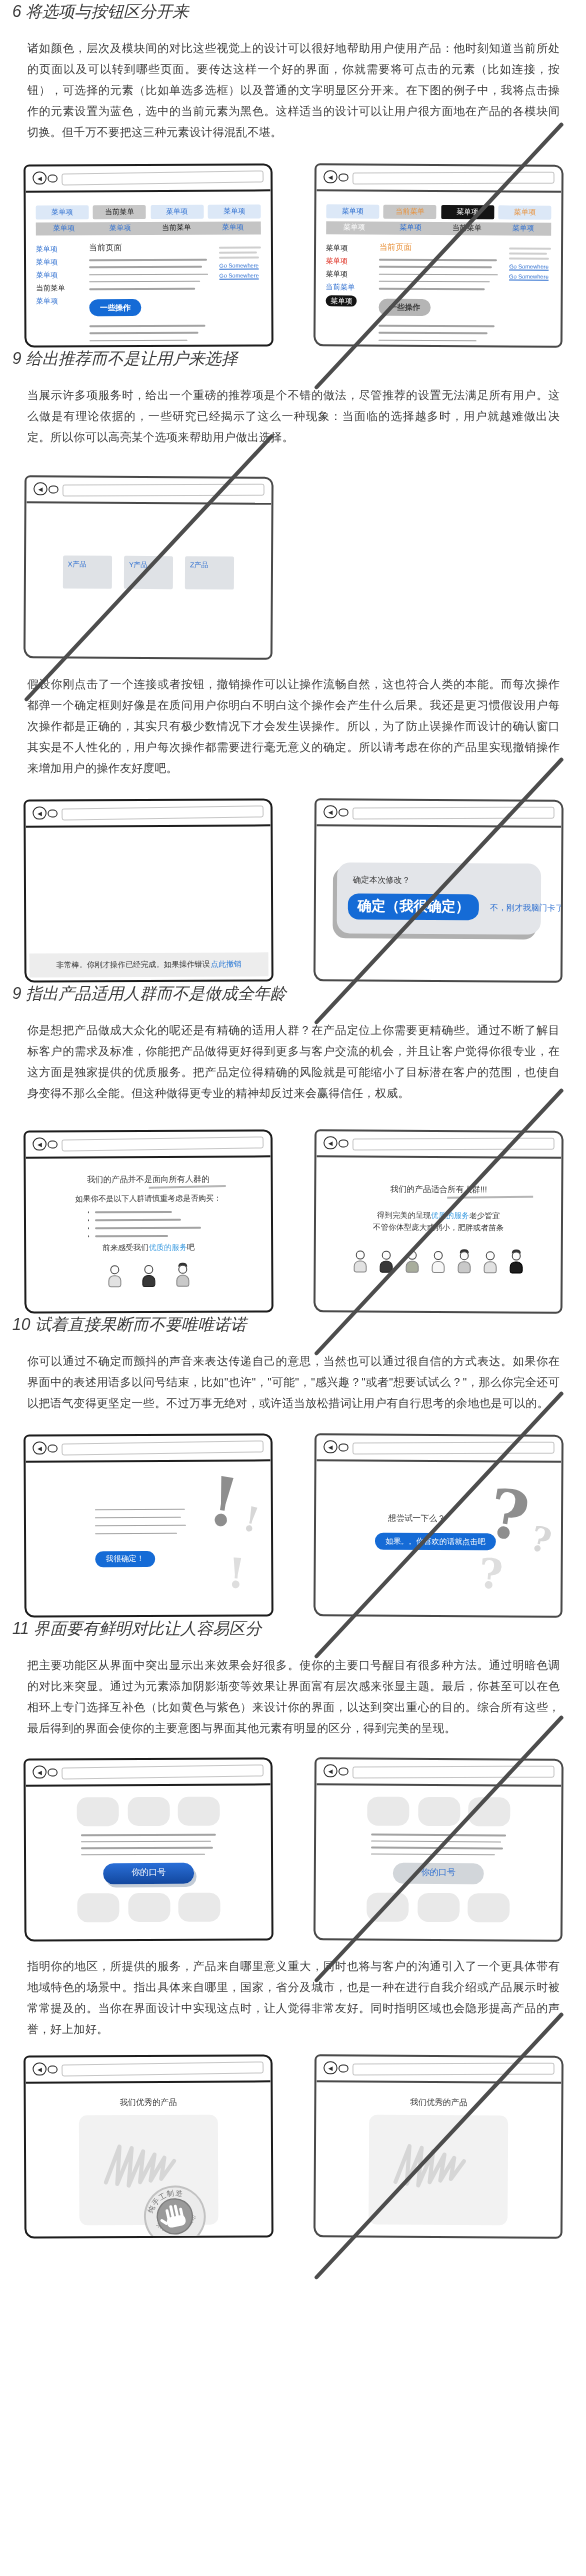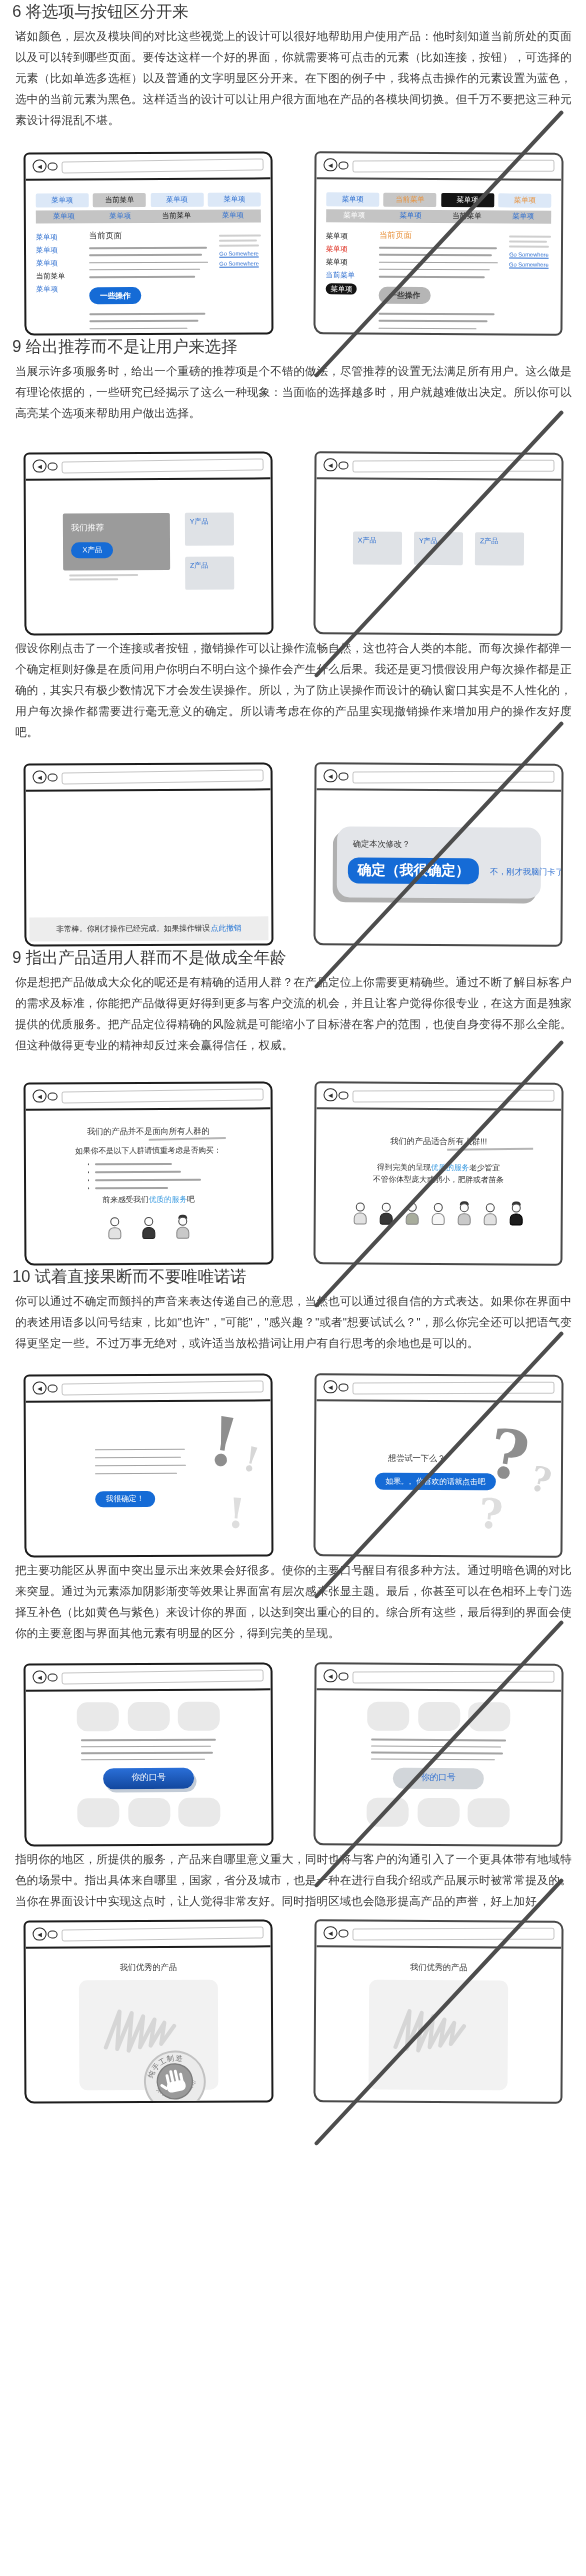--- a/index.html
+++ b/index.html
@@ -1,20 +1,20 @@
 <!DOCTYPE html>
 <html style="font-size:13px"><head>
 <meta charset="utf-8">
 <style>
   html,body{margin:0;padding:0;background:#fff;}
   body{width:587px;height:2576px;overflow:hidden;position:relative;
        font-family:"Liberation Sans","DejaVu Sans",sans-serif;color:#333;}
   .page{padding:0 12.2px;}
-  h2.sec-title{font-size:16.3px;font-weight:400;color:#3a3a3a;line-height:23px;margin:0;}
-  p.sec-body{font-size:11.4px;line-height:21px;margin:3px;color:#383838;letter-spacing:0.2px;text-align:justify;}
+  h2.sec-title{font-size:16.3px;font-weight:400;color:#3a3a3a;line-height:23px;margin:0;font-style:italic;}
+  p.sec-body{font-size:11.4px;line-height:21px;margin:15px;color:#383838;letter-spacing:0.2px;text-align:justify;}
   .mt40{margin-top:33px}.mt36{margin-top:29px}.mt41{margin-top:33px}.mt37{margin-top:30px}
   .mt52{margin-top:42px}.mt54{margin-top:44px}.mt44{margin-top:36px}
   .bmt24{margin-top:19.6px}.bmt17{margin-top:14px}.bmt14{margin-top:11.4px}.bmt20{margin-top:16.3px}
   .bmt19{margin-top:15.5px}.bmt15{margin-top:12.2px}
   .fig-row{display:flex;gap:41px;margin-left:12.2px;position:relative;}
   .fmt26{margin-top:21px}.fmt34{margin-top:28px}.fmt25{margin-top:20.4px}.fmt32{margin-top:26px}
   .fmt24{margin-top:19.6px}.fmt23{margin-top:19px}.fmt10{margin-top:8.2px}
   .sketch{position:relative;width:249px;}
   .frame{position:relative;width:249px;height:183px;border:2.4px solid #1d1d1d;
          border-radius:5.7px 9px 6.5px 9.8px;background:#fff;box-sizing:border-box;overflow:hidden;
@@ -227,45 +227,20 @@
           </div>
         </div>
       </div>
       <div class="cross"></div>
     </div>
   </div>
 
   <h2 class="sec-title mt36">9 给出推荐而不是让用户来选择</h2>
   <p class="sec-body bmt17">当展示许多项服务时，给出一个重磅的推荐项是个不错的做法，尽管推荐的设置无法满足所有用户。这么做是有理论依据的，一些研究已经揭示了这么一种现象：当面临的选择越多时，用户就越难做出决定。所以你可以高亮某个选项来帮助用户做出选择。</p>
   <div class="fig-row fmt34">
-    <div class="sketch good">
-      <div class="frame">
-        <div class="chrome">
-          <span class="back-icon">◀</span>
-          <span class="fwd-icon"></span>
-          <div class="urlbar"></div>
-        </div>
-        <div class="s7-wrap">
-          <div>
-            <div class="s7-promo">
-              <div class="s7-promo-label">我们推荐</div>
-              <span class="btn-pill">X产品</span>
-            </div>
-            <div class="s7-scrib">
-              <i class="hl lt" style="width:69px"></i>
-              <i class="hl lt" style="width:49px"></i>
-            </div>
-          </div>
-          <div class="s7-col">
-            <div class="s7-box">Y产品</div>
-            <div class="s7-box">Z产品</div>
-          </div>
-        </div>
-      </div>
-    </div>
     <div class="sketch bad">
       <div class="frame">
         <div class="chrome">
           <span class="back-icon">◀</span>
           <span class="fwd-icon"></span>
           <div class="urlbar"></div>
         </div>
         <div class="s7-row">
           <div class="s7-box">X产品</div>
           <div class="s7-box">Y产品</div>
@@ -449,20 +424,21 @@
           <span class="btn-pill">如果。。你喜欢的话就点击吧</span>
         </div>
         <span class="mark big" style="left:173px;top:45px">?</span>
         <span class="mark mid" style="left:215px;top:86px">?</span>
         <span class="mark low" style="left:163px;top:118px">?</span>
       </div>
       <div class="cross"></div>
     </div>
   </div>
 
+  <h2 class="sec-title mt54">11 界面要有鲜明对比让人容易区分</h2>
   <p class="sec-body bmt17">把主要功能区从界面中突出显示出来效果会好很多。使你的主要口号醒目有很多种方法。通过明暗色调的对比来突显。通过为元素添加阴影渐变等效果让界面富有层次感来张显主题。最后，你甚至可以在色相环上专门选择互补色（比如黄色与紫色）来设计你的界面，以达到突出重心的目的。综合所有这些，最后得到的界面会使你的主要意图与界面其他元素有明显的区分，得到完美的呈现。</p>
   <div class="fig-row fmt23">
     <div class="sketch good">
       <div class="frame">
         <div class="chrome">
           <span class="back-icon">◀</span>
           <span class="fwd-icon"></span>
           <div class="urlbar"></div>
         </div>
         <div class="s11-wrap">

